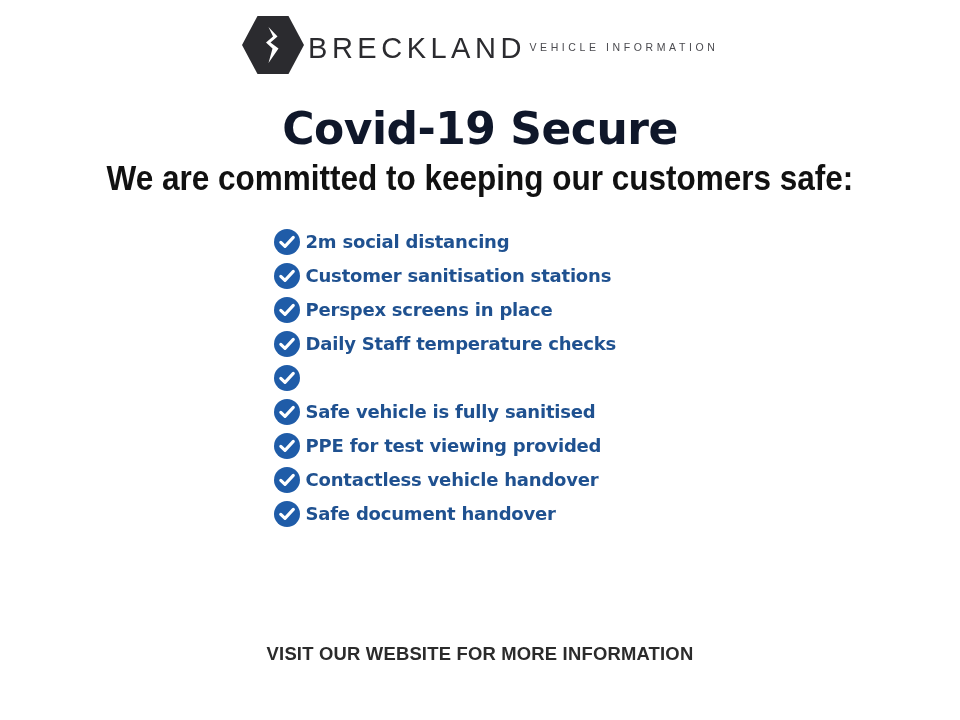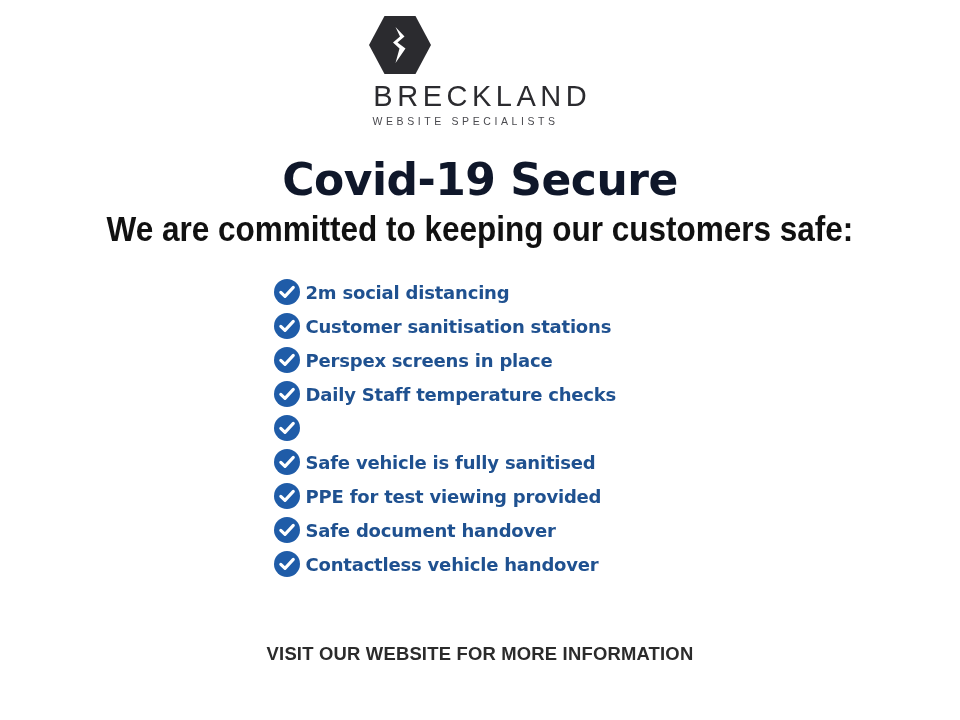--- a/index.html
+++ b/index.html
@@ -21,21 +21,22 @@
     background: #ffffff;
     display: flex;
     flex-direction: column;
     align-items: center;
   }
 
   
   .brand {
     margin-top: 14px;
     display: flex;
-    flex-direction: column;
+    flex-direction: row;
+    align-items: center;
   }
 
   .logo-mark {
     width: 62px;
     height: 62px;
     display: block;
   }
 
   .wordmark {
     margin-top: 6px;
@@ -137,21 +138,21 @@
 <div class="poster">
 
   <div class="brand">
 
     <svg class="logo-mark" viewBox="0 0 62 62">
       <polygon points="15.5,2 46.5,2 62,31 46.5,60 15.5,60 0,31" fill="#2b2b2f"></polygon>
       <path d="M26.5,13 L35.5,22.5 L28.5,28.5 L36.5,34.5 L26.5,49 L30.5,34.5 L24,28.5 L31,22.5 Z" fill="#ffffff"></path>
     </svg>
 
     <div class="wordmark">BRECKLAND</div>
-    <div class="subwordmark">WEBSITE SPECIALISTS</div>
+    <div class="subwordmark">VEHICLE INFORMATION</div>
   </div>
 
   <div class="headline">Covid-19 Secure</div>
   <div class="subheadline">We are committed to keeping our customers safe:</div>
 
   <ul class="checklist">
 
     <li class="check-item">
       <svg class="check-icon" viewBox="0 0 26 26">
         <circle cx="13" cy="13" r="13" fill="#1f5ca8"></circle>
@@ -205,28 +206,28 @@
         <path d="M6.8,13.4 L11,17.4 L19.3,8.4" fill="none" stroke="#ffffff" stroke-width="3.1" stroke-linecap="round" stroke-linejoin="round"></path>
       </svg>
       <span class="check-label">PPE for test viewing provided</span>
     </li>
 
     <li class="check-item">
       <svg class="check-icon" viewBox="0 0 26 26">
         <circle cx="13" cy="13" r="13" fill="#1f5ca8"></circle>
         <path d="M6.8,13.4 L11,17.4 L19.3,8.4" fill="none" stroke="#ffffff" stroke-width="3.1" stroke-linecap="round" stroke-linejoin="round"></path>
       </svg>
+      <span class="check-label">Contactless vehicle handover</span>
+    </li>
+
+    <li class="check-item">
+      <svg class="check-icon" viewBox="0 0 26 26">
+        <circle cx="13" cy="13" r="13" fill="#1f5ca8"></circle>
+        <path d="M6.8,13.4 L11,17.4 L19.3,8.4" fill="none" stroke="#ffffff" stroke-width="3.1" stroke-linecap="round" stroke-linejoin="round"></path>
+      </svg>
       <span class="check-label">Safe document handover</span>
     </li>
 
-    <li class="check-item">
-      <svg class="check-icon" viewBox="0 0 26 26">
-        <circle cx="13" cy="13" r="13" fill="#1f5ca8"></circle>
-        <path d="M6.8,13.4 L11,17.4 L19.3,8.4" fill="none" stroke="#ffffff" stroke-width="3.1" stroke-linecap="round" stroke-linejoin="round"></path>
-      </svg>
-      <span class="check-label">Contactless vehicle handover</span>
-    </li>
-
   </ul>
 
   <div class="footer">VISIT OUR WEBSITE FOR MORE INFORMATION</div>
 
 </div>
 
 </body></html>

